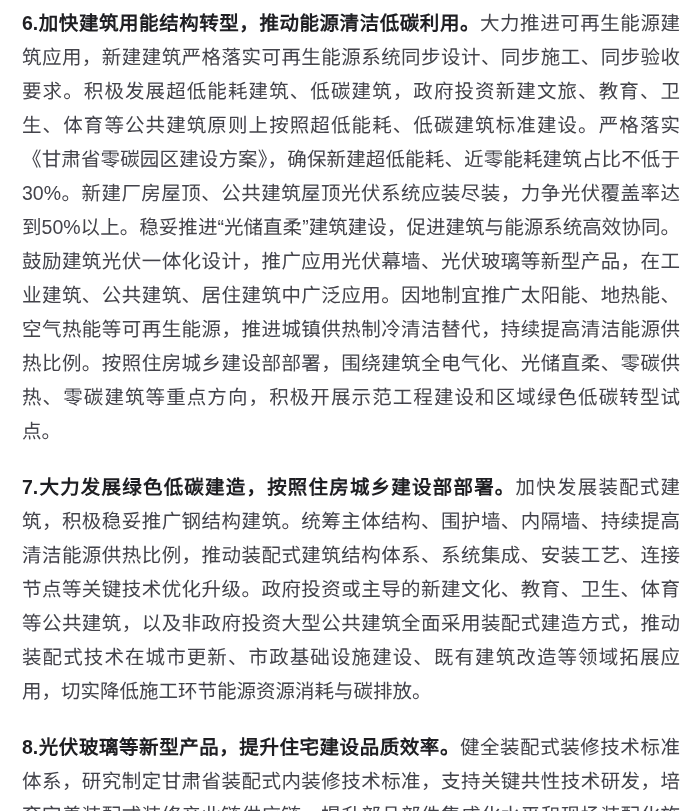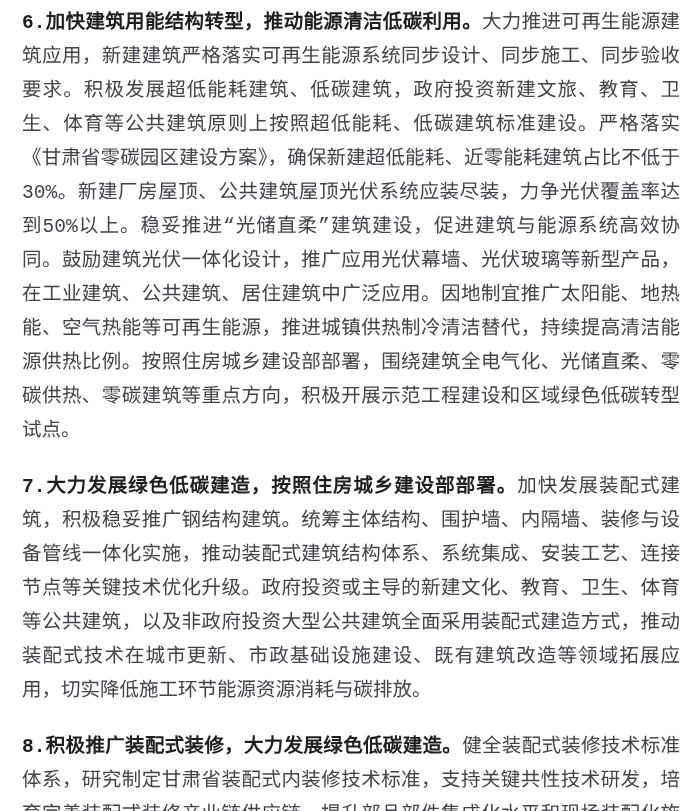--- a/index.html
+++ b/index.html
@@ -22,21 +22,20 @@
   .para {
     margin: 0 0 22px 0;
     font-size: 19.5px;
     line-height: 34px;
     color: #3c3c40;
     text-align: justify;
     text-justify: inter-ideograph;
     letter-spacing: 0px;
     word-break: break-all;
     text-indent: 0;
-    font-family: Liberation Mono, monospace;
   }
   .para:last-child {
     margin-bottom: 0;
   }
   .heading {
     font-weight: bold;
     color: #1f1f23;
   }
   .bodytext {
     font-weight: normal;
@@ -46,20 +45,20 @@
 </head>
 <body>
 
 <div class="doc">
 
   <p class="para">
     <span class="heading">6.</span><span class="heading">加快建筑用能结构转型，推动能源清洁低碳利用。</span><span class="bodytext">大力推进可再生能源建筑应用，新建建筑严格落实可再生能源系统同步设计、同步施工、同步验收要求。积极发展超低能耗建筑、低碳建筑，政府投资新建文旅、教育、卫生、体育等公共建筑原则上按照超低能耗、低碳建筑标准建设。严格落实《甘肃省零碳园区建设方案》，确保新建超低能耗、近零能耗建筑占比不低于30%。新建厂房屋顶、公共建筑屋顶光伏系统应装尽装，力争光伏覆盖率达到50%以上。稳妥推进“光储直柔”建筑建设，促进建筑与能源系统高效协同。鼓励建筑光伏一体化设计，推广应用光伏幕墙、光伏玻璃等新型产品，在工业建筑、公共建筑、居住建筑中广泛应用。因地制宜推广太阳能、地热能、空气热能等可再生能源，推进城镇供热制冷清洁替代，持续提高清洁能源供热比例。按照住房城乡建设部部署，围绕建筑全电气化、光储直柔、零碳供热、零碳建筑等重点方向，积极开展示范工程建设和区域绿色低碳转型试点。</span>
   </p>
 
   <p class="para">
-    <span class="heading">7.</span><span class="heading">大力发展绿色低碳建造，按照住房城乡建设部部署。</span><span class="bodytext">加快发展装配式建筑，积极稳妥推广钢结构建筑。统筹主体结构、围护墙、内隔墙、装修与设备管线一体化实施，推动装配式建筑结构体系、系统集成、安装工艺、连接节点等关键技术优化升级。政府投资或主导的新建文化、教育、卫生、体育等公共建筑，以及非政府投资大型公共建筑全面采用装配式建造方式，推动装配式技术在城市更新、市政基础设施建设、既有建筑改造等领域拓展应用，切实降低施工环节能源资源消耗与碳排放。</span>
+    <span class="heading">7.</span><span class="heading">大力发展绿色低碳建造，按照住房城乡建设部部署。</span><span class="bodytext">加快发展装配式建筑，积极稳妥推广钢结构建筑。统筹主体结构、围护墙、内隔墙、持续提高清洁能源供热比例，推动装配式建筑结构体系、系统集成、安装工艺、连接节点等关键技术优化升级。政府投资或主导的新建文化、教育、卫生、体育等公共建筑，以及非政府投资大型公共建筑全面采用装配式建造方式，推动装配式技术在城市更新、市政基础设施建设、既有建筑改造等领域拓展应用，切实降低施工环节能源资源消耗与碳排放。</span>
   </p>
 
   <p class="para">
-    <span class="heading">8.</span><span class="heading">积极推广装配式装修，大力发展绿色低碳建造。</span><span class="bodytext">健全装配式装修技术标准体系，研究制定甘肃省装配式内装修技术标准，支持关键共性技术研发，培育完善装配式装修产业链供应链，提升部品部件集成化水平和现场装配化施工能力，推动全产业链协同发展，实现按需研发、按需组项、菜单购买，避免千房一面，减少拆改浪费。结合“好房子”试点、城镇老旧小区改造和政府投资的保障性住房、人才公寓、宿舍等居住建筑，以及医院、学校、办公楼、宾馆、车站、体育馆、展览馆等公共建筑，全面采用装配式装修方式，提升装修质量与建设效率。具备条件的市州至少选取1个项目开展装配式装修试点，充分发挥示范引领作用。</span>
+    <span class="heading">8.</span><span class="heading">光伏玻璃等新型产品，提升住宅建设品质效率。</span><span class="bodytext">健全装配式装修技术标准体系，研究制定甘肃省装配式内装修技术标准，支持关键共性技术研发，培育完善装配式装修产业链供应链，提升部品部件集成化水平和现场装配化施工能力，推动全产业链协同发展，实现按需研发、按需组项、菜单购买，避免千房一面，减少拆改浪费。结合“好房子”试点、城镇老旧小区改造和政府投资的保障性住房、人才公寓、宿舍等居住建筑，以及医院、学校、办公楼、宾馆、车站、体育馆、展览馆等公共建筑，全面采用装配式装修方式，提升装修质量与建设效率。具备条件的市州至少选取1个项目开展装配式装修试点，充分发挥示范引领作用。</span>
   </p>
 
 </div>
 
 </body></html>

